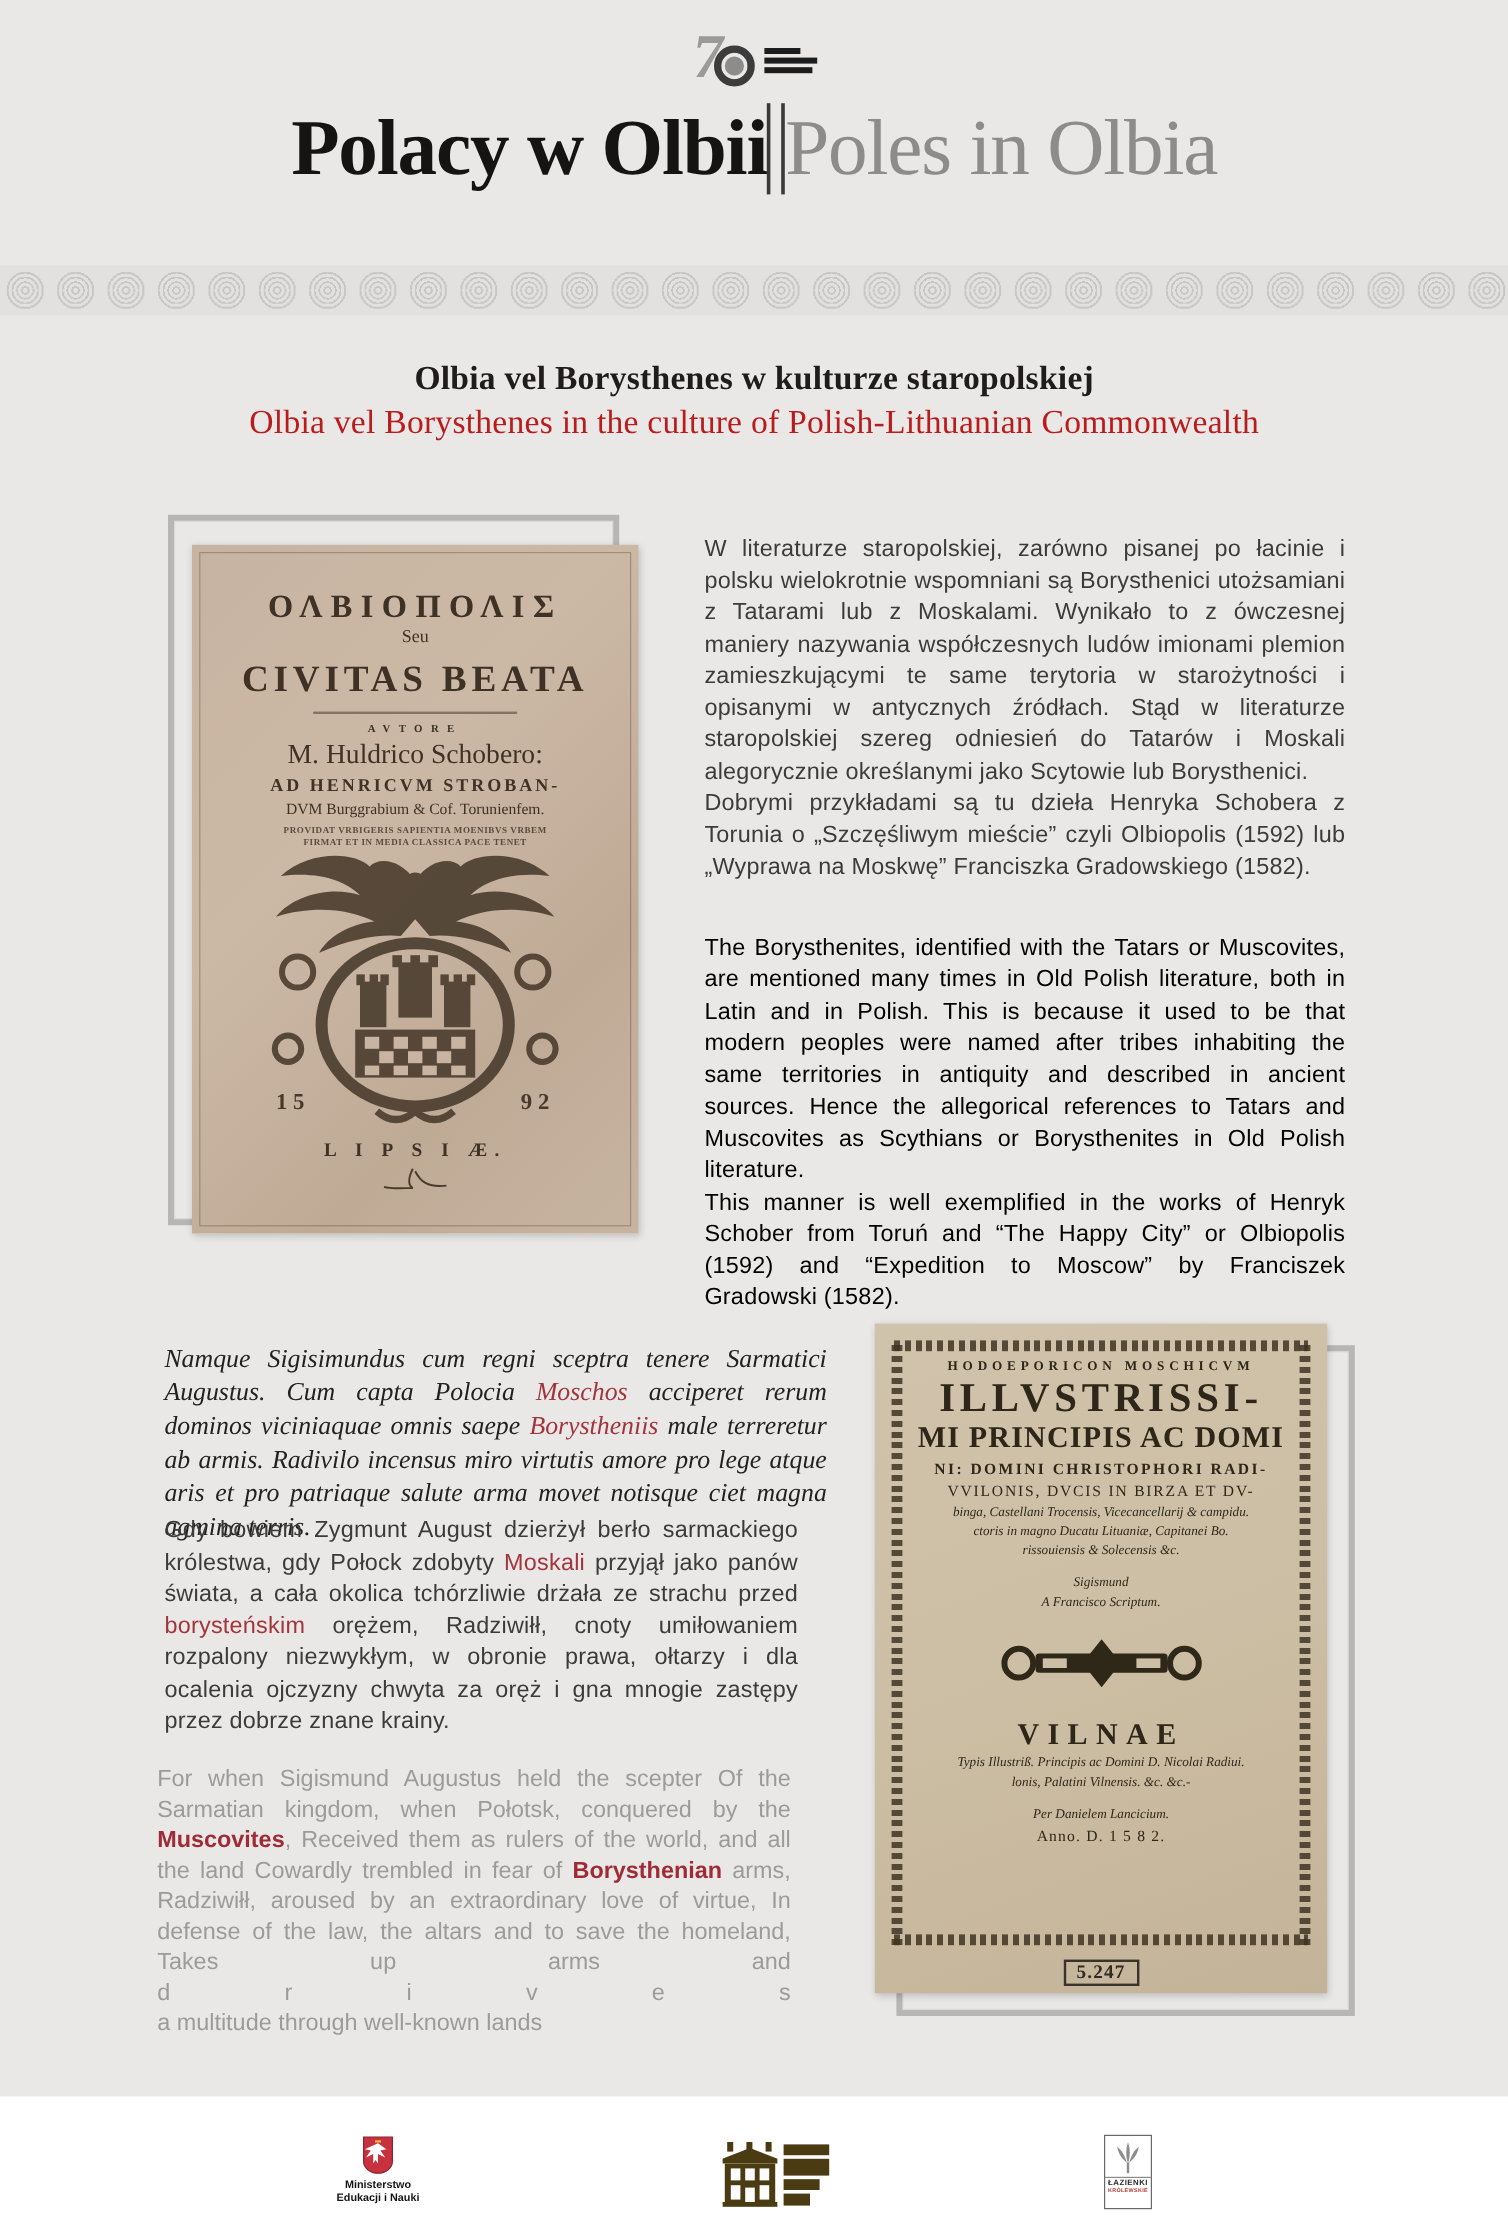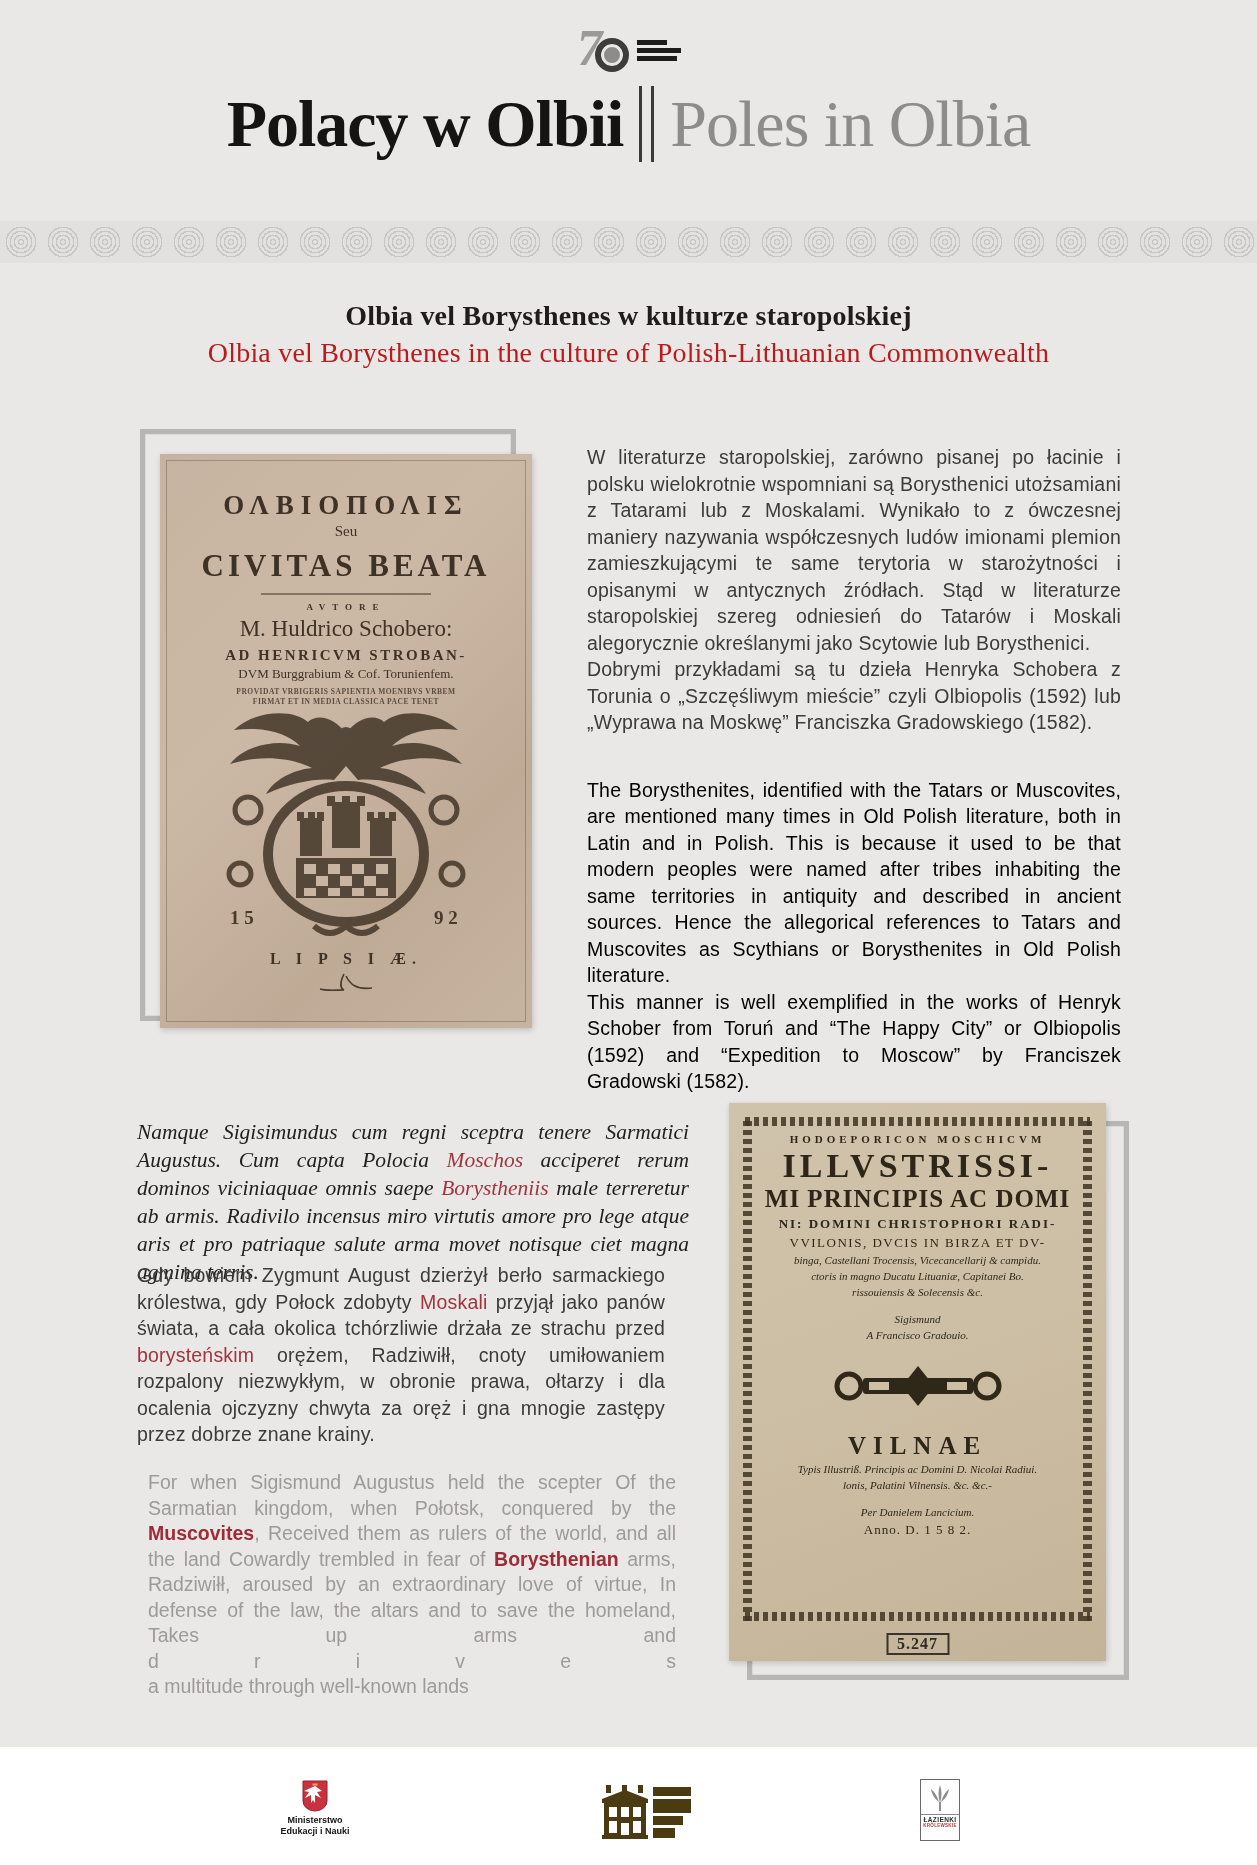--- a/index.html
+++ b/index.html
@@ -6,21 +6,21 @@
   .page{position:relative;width:1257px;height:1865px;margin:0 auto;background:#e9e8e7;overflow:hidden;
         font-family:"Liberation Sans",sans-serif;}
   .abs{position:absolute;}
 
   
   .anniv{top:28px;left:0;right:0;display:flex;justify-content:center;align-items:flex-start;gap:4px;height:54px;}
   .anniv-seven{font-family:"Liberation Serif",serif;font-size:52px;font-weight:bold;color:#9b9a99;line-height:40px;transform:skewX(-8deg);}
   .anniv-ring{width:22px;height:22px;border:6px solid #3c3c3c;border-radius:50%;margin-top:10px;margin-left:-12px;background:#8d8c8b;box-shadow:inset 0 0 0 3px #e9e8e7;}
   .anniv-bars{display:flex;flex-direction:column;gap:3px;margin-top:12px;margin-left:4px;}
   .anniv-bars i{display:block;height:5px;background:#1d1d1d;}
-  .title-row{top:86px;left:0;right:0;display:flex;justify-content:center;align-items:flex-end;gap:16px;}
+  .title-row{top:86px;left:0;right:0;display:flex;justify-content:center;align-items:flex-end;}
   .title-pl{font-family:"Liberation Serif",serif;font-weight:bold;font-size:66px;letter-spacing:-1px;color:#161413;}
   .title-sep{width:9px;height:76px;border-left:3px solid #3a3a3a;border-right:3px solid #3a3a3a;}
   .title-en{font-family:"Liberation Serif",serif;font-weight:400;font-size:66px;letter-spacing:-1px;color:#8d8c8b;}
 
   
   .band{top:221px;left:0;width:100%;height:42px;background-color:#e2e1e0;
     background-image:radial-gradient(circle, transparent 0 2px, #c8c6c5 2px 3.5px, transparent 3.5px 6px,
       #c8c6c5 6px 7.5px, transparent 7.5px 10px, #c8c6c5 10px 11.5px, transparent 11.5px 14px,
       #c8c6c5 14px 15.5px, transparent 15.5px);
     background-size:42px 42px;background-repeat:repeat-x;background-position:0 center;}
@@ -72,21 +72,21 @@
             padding:0 9px;font-size:16px;font-weight:bold;color:#2f2a24;letter-spacing:1px;font-family:"Liberation Serif",serif;}
 
   
   .col-r{left:587px;top:444px;width:534px;}
   .body-pl{font-size:19.5px;line-height:26.5px;color:#3d3a3a;text-align:justify;letter-spacing:.2px;}
   .body-en{font-size:19.5px;line-height:26.5px;color:#000000;text-align:justify;letter-spacing:.2px;}
   .gap40{height:41px;}
   .latin{left:137px;top:1118px;width:552px;font-family:"Liberation Serif",serif;font-style:italic;
          font-size:21.5px;line-height:28px;color:#232020;text-align:justify;}
   .pl-lower{left:137px;top:1262px;width:528px;}
-  .en-lower{left:148px;top:1470px;width:528px;font-size:19.5px;line-height:25.5px;color:#9d9a9a;text-align:justify;}
+  .en-lower{left:131px;top:1470px;width:528px;font-size:19.5px;line-height:25.5px;color:#9d9a9a;text-align:justify;}
   .en-lower .main{text-align:justify;text-align-last:justify;}
   .spread{text-align:justify;text-align-last:justify;}
   .red{color:#a2343c;}
   .redbold{color:#9e2b36;font-weight:bold;}
 
   
   .footer{left:0;top:1747px;width:100%;height:118px;background:#ffffff;}
   .logo-min{position:absolute;left:265px;top:33px;width:100px;display:flex;flex-direction:column;align-items:center;}
   .logo-min-text{margin-top:3px;font-size:9px;font-weight:bold;color:#141414;line-height:10.5px;text-align:center;}
   .logo-build{position:absolute;left:602px;top:38px;display:flex;gap:5px;align-items:flex-start;}
@@ -214,21 +214,21 @@
     <div class="p2-content">
       <div class="p2-l1">HODOEPORICON MOSCHICVM</div>
       <div class="p2-l2">ILLVSTRISSI-</div>
       <div class="p2-l3">MI PRINCIPIS AC DOMI</div>
       <div class="p2-l4">NI: DOMINI CHRISTOPHORI RADI-</div>
       <div class="p2-l5">VVILONIS, DVCIS IN BIRZA ET DV-</div>
       <div class="p2-it">binga, Castellani Trocensis, Vicecancellarij &amp; campidu.</div>
       <div class="p2-it">ctoris in magno Ducatu Lituaniæ, Capitanei Bo.</div>
       <div class="p2-it">rissouiensis &amp; Solecensis  &amp;c.</div>
       <div class="p2-it p2-scriptum">Sigismund</div>
-      <div class="p2-it">A Francisco Gradouio.</div>
+      <div class="p2-it">A Francisco Scriptum.</div>
 
       <svg width="170" height="40" viewBox="0 0 170 40" style="margin-top:24px">
         <g fill="#2f2718">
           <circle cx="16" cy="20" r="12" fill="none" stroke="#2f2718" stroke-width="5"></circle>
           <circle cx="154" cy="20" r="12" fill="none" stroke="#2f2718" stroke-width="5"></circle>
           <rect x="30" y="12" width="110" height="16" rx="3"></rect>
           <path d="M85 0 L101 20 L85 40 L69 20 Z"></path>
           <rect x="36" y="16" width="20" height="8" fill="#cdbfa5"></rect>
           <rect x="114" y="16" width="20" height="8" fill="#cdbfa5"></rect>
         </g>

